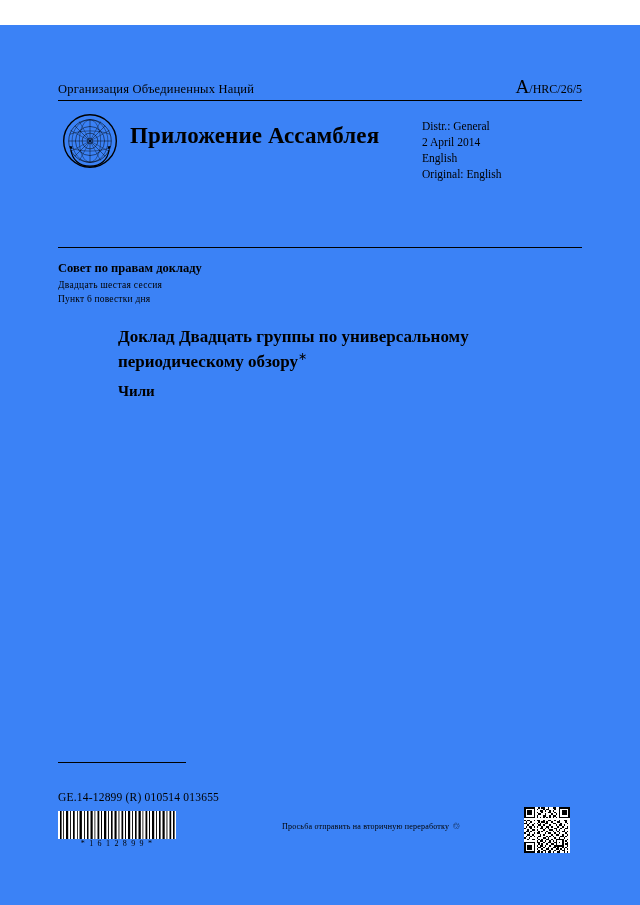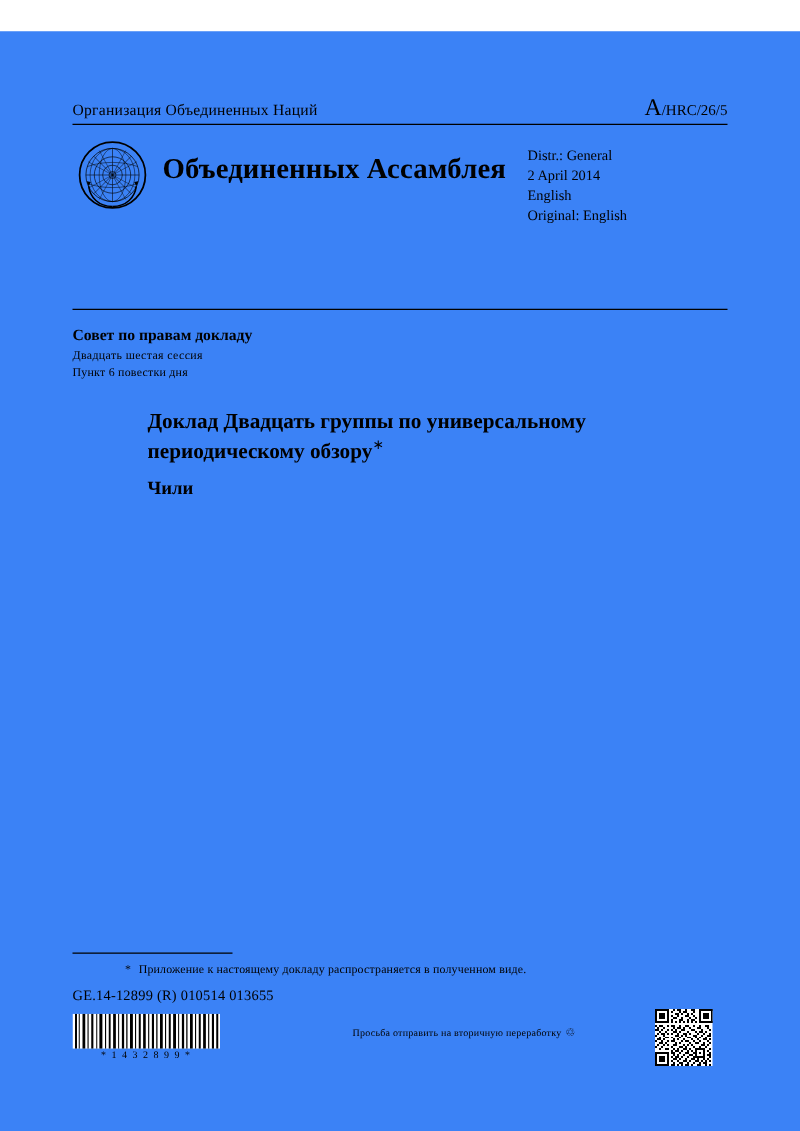--- a/index.html
+++ b/index.html
@@ -250,21 +250,21 @@
         <ellipse cx="50" cy="50" rx="19" ry="38" fill="none" stroke="#000" stroke-width="0.7"></ellipse>
         <ellipse cx="50" cy="50" rx="32" ry="38" fill="none" stroke="#000" stroke-width="0.7"></ellipse>
         <path d="M14 38 C 35 30, 65 30, 86 38" fill="none" stroke="#000" stroke-width="0.7"></path>
         <path d="M14 62 C 35 70, 65 70, 86 62" fill="none" stroke="#000" stroke-width="0.7"></path>
         <path d="M50 95 C 30 95, 18 82, 16 66" fill="none" stroke="#000" stroke-width="2.2"></path>
         <path d="M50 95 C 70 95, 82 82, 84 66" fill="none" stroke="#000" stroke-width="2.2"></path>
         <path d="M16 66 l -3 -7 l 6 1 z" fill="#000"></path>
         <path d="M84 66 l 3 -7 l -6 1 z" fill="#000"></path>
       </svg>
 
-      <div class="ga-title">Объединенных Ассамблея</div>
+      <div class="ga-title">Приложение Ассамблея</div>
 
       <div class="distr-block">
         <div>Distr.: General</div>
         <div>2 April 2014</div>
         <div>English</div>
         <div>Original:  English</div>
       </div>
     </div>
   </div>
 
@@ -275,23 +275,20 @@
     <div class="l2">Двадцать шестая сессия</div>
     <div class="l3">Пункт 6 повестки дня</div>
   </div>
 
   <div class="doc-title">
     <span>Доклад Двадцать группы по универсальному периодическому обзору</span><span class="star">∗</span>
   </div>
   <div class="country">Чили</div>
 
   <div class="fn-rule"></div>
-  <div class="footnote">
-    <span class="fstar">*</span><span>Приложение к настоящему докладу распространяется в полученном виде.</span>
-  </div>
 
   <div class="doc-code">GE.14-12899  (R)  010514  013655</div>
 
   <div class="recycle-note">
     <span>Просьба отправить на вторичную переработку</span><span class="recycle-glyph">♲</span>
   </div>
 
   <svg class="barcode" viewBox="0 0 118 28">
     <rect x="0" y="0" width="118" height="28" fill="#fff"></rect>
     <g fill="#000">
@@ -324,21 +321,21 @@
       <rect x="91" y="0" width="1" height="28"></rect>
       <rect x="94" y="0" width="2.2" height="28"></rect>
       <rect x="98" y="0" width="0.9" height="28"></rect>
       <rect x="101" y="0" width="1.6" height="28"></rect>
       <rect x="104.5" y="0" width="2.2" height="28"></rect>
       <rect x="108.5" y="0" width="0.9" height="28"></rect>
       <rect x="111.5" y="0" width="1.7" height="28"></rect>
       <rect x="115" y="0" width="1.6" height="28"></rect>
     </g>
   </svg>
-  <div class="barcode-text">* 1 4 3 2 8 9 9 *</div>
+  <div class="barcode-text">* 1 6 1 2 8 9 9 *</div>
 
   <svg class="qr" viewBox="0 0 29 29" shape-rendering="crispEdges">
     <rect width="29" height="29" fill="#fff"></rect>
     <g fill="#000">
 
       <rect x="0" y="0" width="7" height="1"></rect>
         <rect x="0" y="6" width="7" height="1"></rect>
       <rect x="0" y="0" width="1" height="7"></rect>
         <rect x="6" y="0" width="1" height="7"></rect>
       <rect x="2" y="2" width="3" height="3"></rect>

